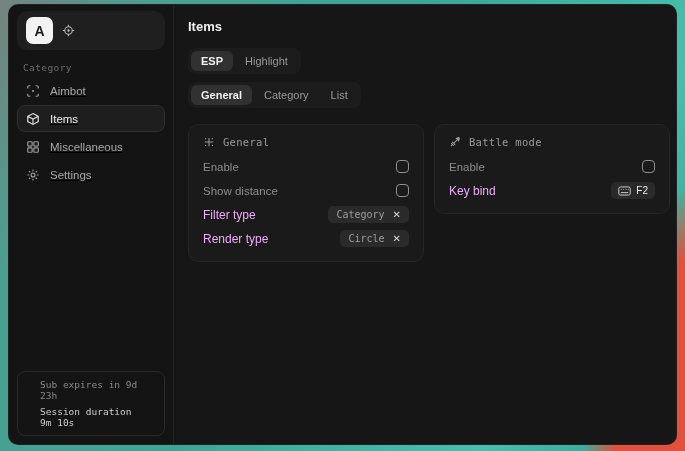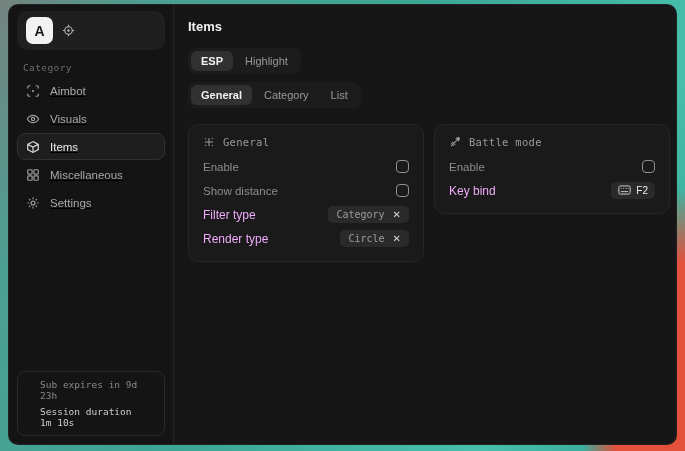--- a/index.html
+++ b/index.html
@@ -97,21 +97,21 @@
   }
 
   .tag {
     display: inline-flex; align-items: center; gap: 8px;
     background: #2a2a2a; border-radius: 5px; padding: 3px 8px;
   }
   .tag-label { color: #9c9c9c; font-size: 10px; }
   .tag-clear { color: #d8d8d8; font-size: 10px; line-height: 10px; cursor: default; }
 
   .keybind {
-    display: inline-flex; align-items: flex-start; gap: 5px;
+    display: inline-flex; align-items: flex-end; gap: 5px;
     background: #2a2a2a; border-radius: 5px; padding: 3px 7px;
   }
   .keybind .kicon { display: flex; color: #d0d0d0; }
   .keybind-value { color: #efefef; font-size: 10px; }
 
   svg { display: block; }
 </style>
 </head>
 <body>
 
@@ -137,29 +137,20 @@
       <div class="nav-item">
         <span class="nicon">
           <svg width="14" height="14" viewBox="0 0 16 16" fill="none" stroke="currentColor" stroke-width="1.4">
             <path d="M2 5V3.5A1.5 1.5 0 0 1 3.5 2H5M11 2h1.5A1.5 1.5 0 0 1 14 3.5V5M14 11v1.5a1.5 1.5 0 0 1-1.5 1.5H11M5 14H3.5A1.5 1.5 0 0 1 2 12.5V11"></path>
             <circle cx="8" cy="8" r="1.2" fill="currentColor" stroke="none"></circle>
           </svg>
         </span>
         <span>Aimbot</span>
       </div>
 
-      <div class="nav-item">
-        <span class="nicon">
-          <svg width="14" height="14" viewBox="0 0 16 16" fill="none" stroke="currentColor" stroke-width="1.4">
-            <path d="M1.5 8s2.4-4.2 6.5-4.2S14.5 8 14.5 8 12.1 12.2 8 12.2 1.5 8 1.5 8z"></path>
-            <circle cx="8" cy="8" r="1.8"></circle>
-          </svg>
-        </span>
-        <span>Visuals</span>
-      </div>
 
       <div class="nav-item selected">
         <span class="nicon">
           <svg width="14" height="14" viewBox="0 0 16 16" fill="none" stroke="currentColor" stroke-width="1.4">
             <path d="M8 1.8 14 5v6L8 14.2 2 11V5z"></path>
             <path d="M2 5l6 3 6-3M8 8v6.2"></path>
           </svg>
         </span>
         <span>Items</span>
       </div>
@@ -185,21 +176,21 @@
         </span>
         <span>Settings</span>
       </div>
 
     </nav>
 
     <div class="sidebar-spacer"></div>
 
     <div class="footer-card">
       <div class="footer-line1 mono">Sub expires in 9d 23h</div>
-      <div class="footer-line2 mono">Session duration 1m 10s</div>
+      <div class="footer-line2 mono">Session duration 9m 10s</div>
     </div>
 
   </aside>
 
   <section class="main">
 
     <h1 class="page-title">Items</h1>
 
     <div class="seg-row">
       <div class="seg-group">

